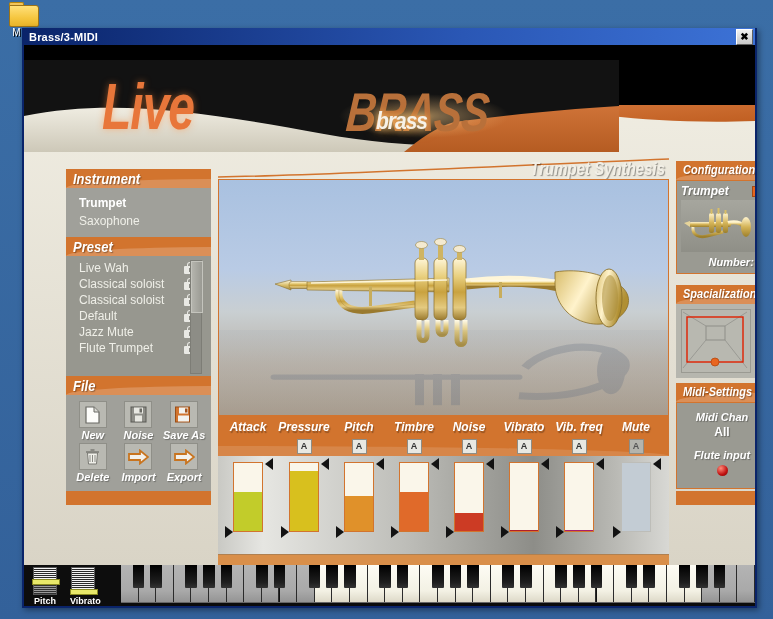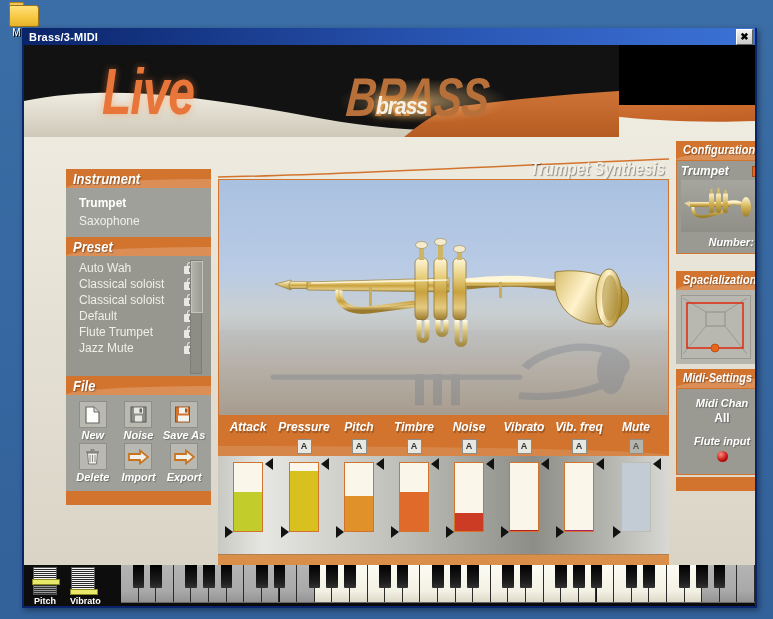--- a/index.html
+++ b/index.html
@@ -24,21 +24,21 @@
      display:flex;align-items:center;padding:0 2px;}
   #title-text{color:#fff;font-size:11px;font-weight:bold;padding-left:3px;flex:1;letter-spacing:.2px;}
   #close-btn{width:15px;height:14px;background:linear-gradient(180deg,#f2f2f2,#c8c8c8);
      border:1px solid #606060;border-top-color:#fff;border-left-color:#fff;
      display:flex;align-items:center;justify-content:center;font-size:10px;font-weight:bold;color:#000;cursor:pointer;font-family:"Liberation Sans",sans-serif;line-height:1;}
 
   
   #client{position:relative;width:731px;height:561px;background:#000;overflow:hidden;}
 
   
-  #header{position:absolute;left:0;top:0;width:595px;height:92px;overflow:hidden;background:#111;}
+  #header{position:absolute;left:0;top:15px;width:595px;height:92px;overflow:hidden;background:#111;}
   #header svg{position:absolute;left:0;top:0;}
   .hdr-txt{position:absolute;font-family:"Liberation Sans",sans-serif;font-weight:bold;
      font-style:italic;letter-spacing:-1px;}
   #hdr-live{left:78px;top:10px;font-size:48px;color:#e8763a;
      text-shadow:0 0 6px rgba(255,140,60,.5);transform:scaleY(1.35);transform-origin:left top;}
   #hdr-brass-big{left:325px;top:22px;font-size:42px;color:#b8703a;transform:scaleY(1.3) skewX(-6deg);transform-origin:left top;}
   #hdr-brass-sm{left:352px;top:48px;font-size:21px;color:#f7f2e8;font-weight:bold;
      text-shadow:0 0 7px rgba(255,200,120,.95),0 0 12px rgba(255,170,70,.7);transform:scaleY(1.1);transform-origin:left top;}
   #hdr-riff{left:614px;top:4px;font-size:50px;color:#e8e2d6;transform:scaleY(1.35);transform-origin:left top;
      text-shadow:1px 1px 2px rgba(0,0,0,.45);}
@@ -96,29 +96,29 @@
      border-bottom:1px solid #b08050;}
   .sl{position:absolute;top:6px;width:30px;height:70px;border:1px solid #d2742e;
      background:#faf6ea;box-sizing:border-box;cursor:pointer;overflow:hidden;}
   .sl .fill{position:absolute;left:0;bottom:0;width:100%;}
   .sl.dis{background:#c3ccd4;border-color:#bdbdb8;}
   .arrow-t{position:absolute;width:0;height:0;border-top:6px solid transparent;border-bottom:6px solid transparent;border-right:8px solid #121212;}
   .arrow-b{position:absolute;width:0;height:0;border-top:6px solid transparent;border-bottom:6px solid transparent;border-left:8px solid #121212;}
   #sliders-foot{height:14px;background:#d98f4a;}
 
   
-  #right-col{position:absolute;left:652px;top:96px;width:92px;}
+  #right-col{position:absolute;left:652px;top:116px;width:92px;}
   #cfg-head{position:relative;height:19px;overflow:hidden;}
   #cfg-body{background:#9a9a92;border:1px solid #d2742e;padding:3px 4px 5px 4px;}
   #cfg-name-row{display:flex;align-items:center;justify-content:space-between;}
   #cfg-name{color:#fff;font-size:12px;font-weight:bold;font-style:italic;text-shadow:1px 1px 1px rgba(0,0,0,.3);}
   #cfg-led{width:9px;height:9px;background:#e8651f;border:1px solid #a44a12;}
   #cfg-img{height:52px;position:relative;margin-top:2px;background:linear-gradient(180deg,#a6a69e,#8f8f87);}
   #cfg-num{color:#fff;font-size:11px;font-weight:bold;font-style:italic;text-align:right;margin-top:4px;text-shadow:1px 1px 1px rgba(0,0,0,.3);}
-  #spz-head{position:relative;height:19px;overflow:hidden;margin-top:17px;text-align:right;}
+  #spz-head{position:relative;height:19px;overflow:hidden;margin-top:11px;text-align:right;}
   #spz-body{background:#b6b6ae;padding:5px;}
   #spz-pad{position:relative;width:68px;height:62px;background:#b8b8b0;border:1px solid #9a9a92;cursor:pointer;}
   #midi-head{position:relative;height:19px;overflow:hidden;margin-top:5px;}
   #midi-body{background:#9a9a92;border:1px solid #d2742e;padding:8px 2px 12px 2px;text-align:center;}
   .midi-lbl{color:#fff;font-size:11px;font-weight:bold;font-style:italic;text-shadow:1px 1px 1px rgba(0,0,0,.3);}
   .midi-val{color:#fff;font-size:12px;font-weight:bold;margin-top:2px;text-shadow:1px 1px 1px rgba(0,0,0,.35);}
   #midi-led{width:11px;height:11px;border-radius:50%;margin:4px auto 0 auto;
      background:radial-gradient(circle at 35% 30%,#ff8b7a,#c01010 60%,#700808);}
   #right-foot{height:14px;background:#d2742e;margin-top:2px;}
 
@@ -217,21 +217,21 @@
         <div class="inst-item">Saxophone</div>
       </div>
 
       <div class="panel-head">
         <div class="wave"></div>
         <div class="ptitle">Preset</div>
       </div>
       <div id="preset-wrap">
         <div id="preset-list">
           <div class="preset-item">
-            <span class="nm">Auto Wah</span>
+            <span class="nm">Live Wah</span>
             <span class="lock">
                 <i class="shk"></i>
                 <i class="bdy"></i>
                 <i class="kh"></i>
               </span>
           </div>
           <div class="preset-item">
             <span class="nm">Classical soloist</span>
             <span class="lock">
                 <i class="shk"></i>
@@ -249,29 +249,29 @@
           </div>
           <div class="preset-item">
             <span class="nm">Default</span>
             <span class="lock">
                 <i class="shk"></i>
                 <i class="bdy"></i>
                 <i class="kh"></i>
               </span>
           </div>
           <div class="preset-item">
-            <span class="nm">Flute Trumpet</span>
+            <span class="nm">Jazz Mute</span>
             <span class="lock">
                 <i class="shk"></i>
                 <i class="bdy"></i>
                 <i class="kh"></i>
               </span>
           </div>
           <div class="preset-item">
-            <span class="nm">Jazz Mute</span>
+            <span class="nm">Flute Trumpet</span>
             <span class="lock">
                 <i class="shk"></i>
                 <i class="bdy"></i>
                 <i class="kh"></i>
               </span>
           </div>
         </div>
         <div id="preset-scroll">
           <div id="preset-thumb"></div>
         </div>

